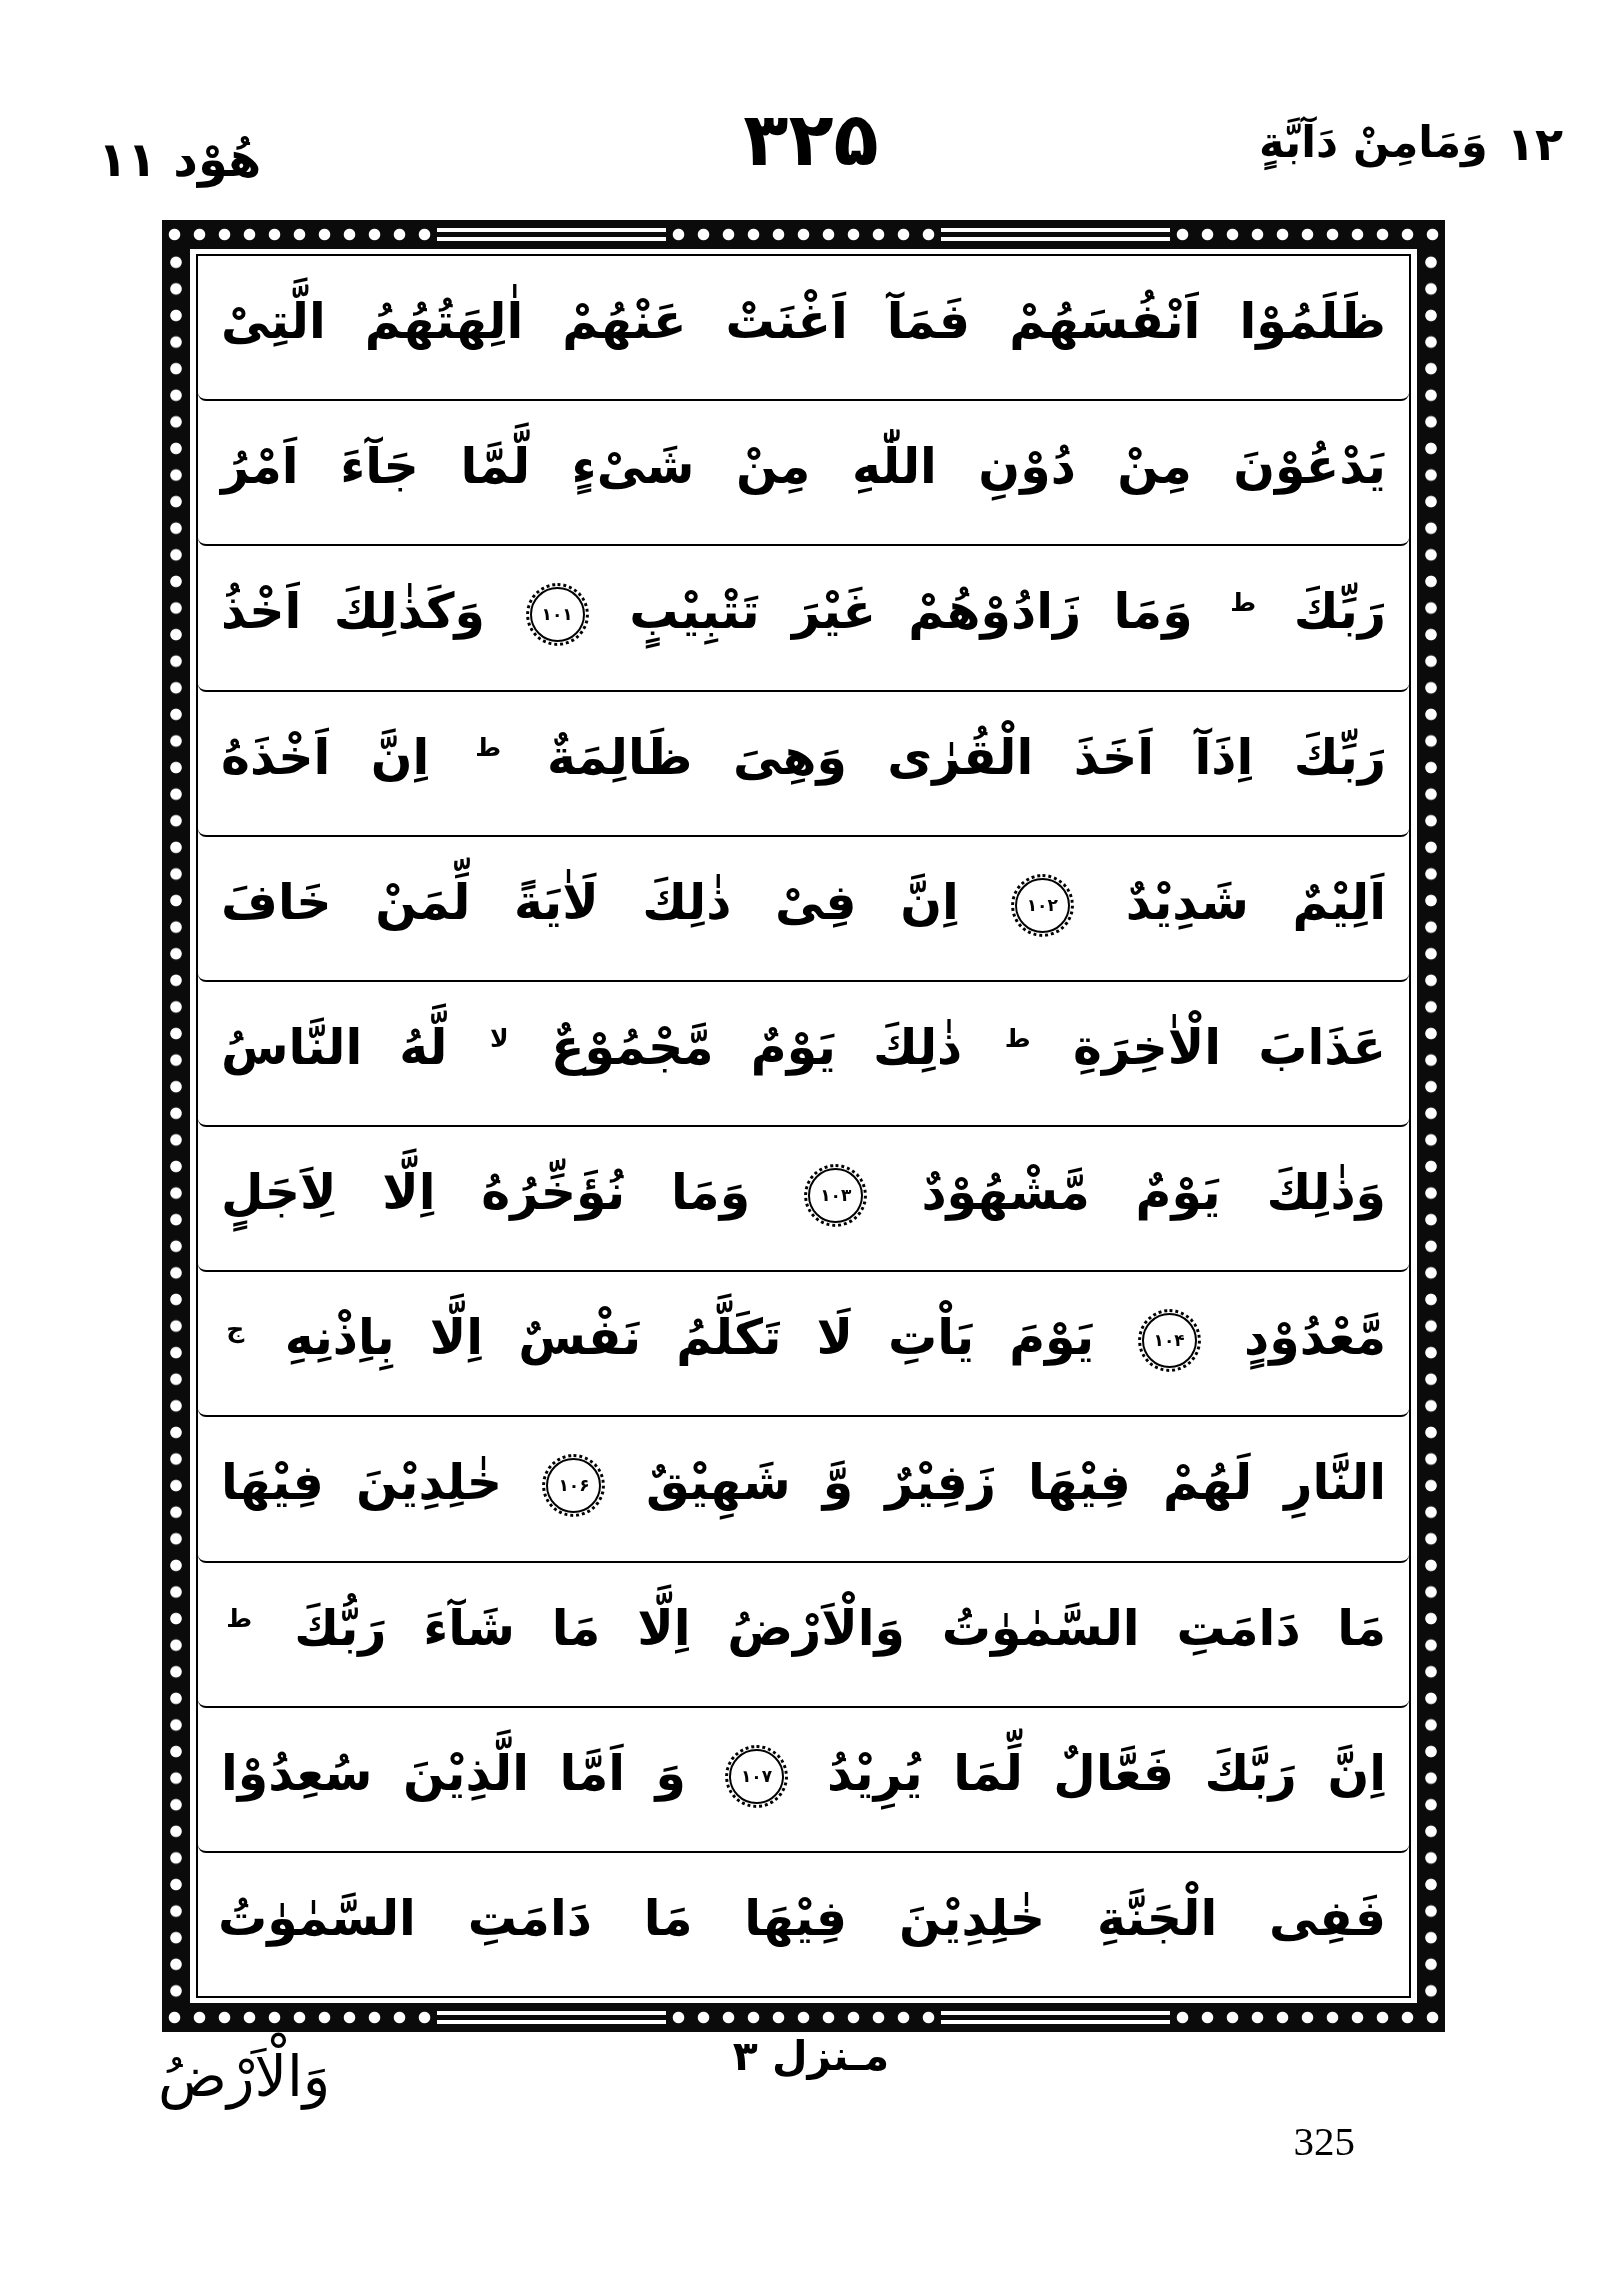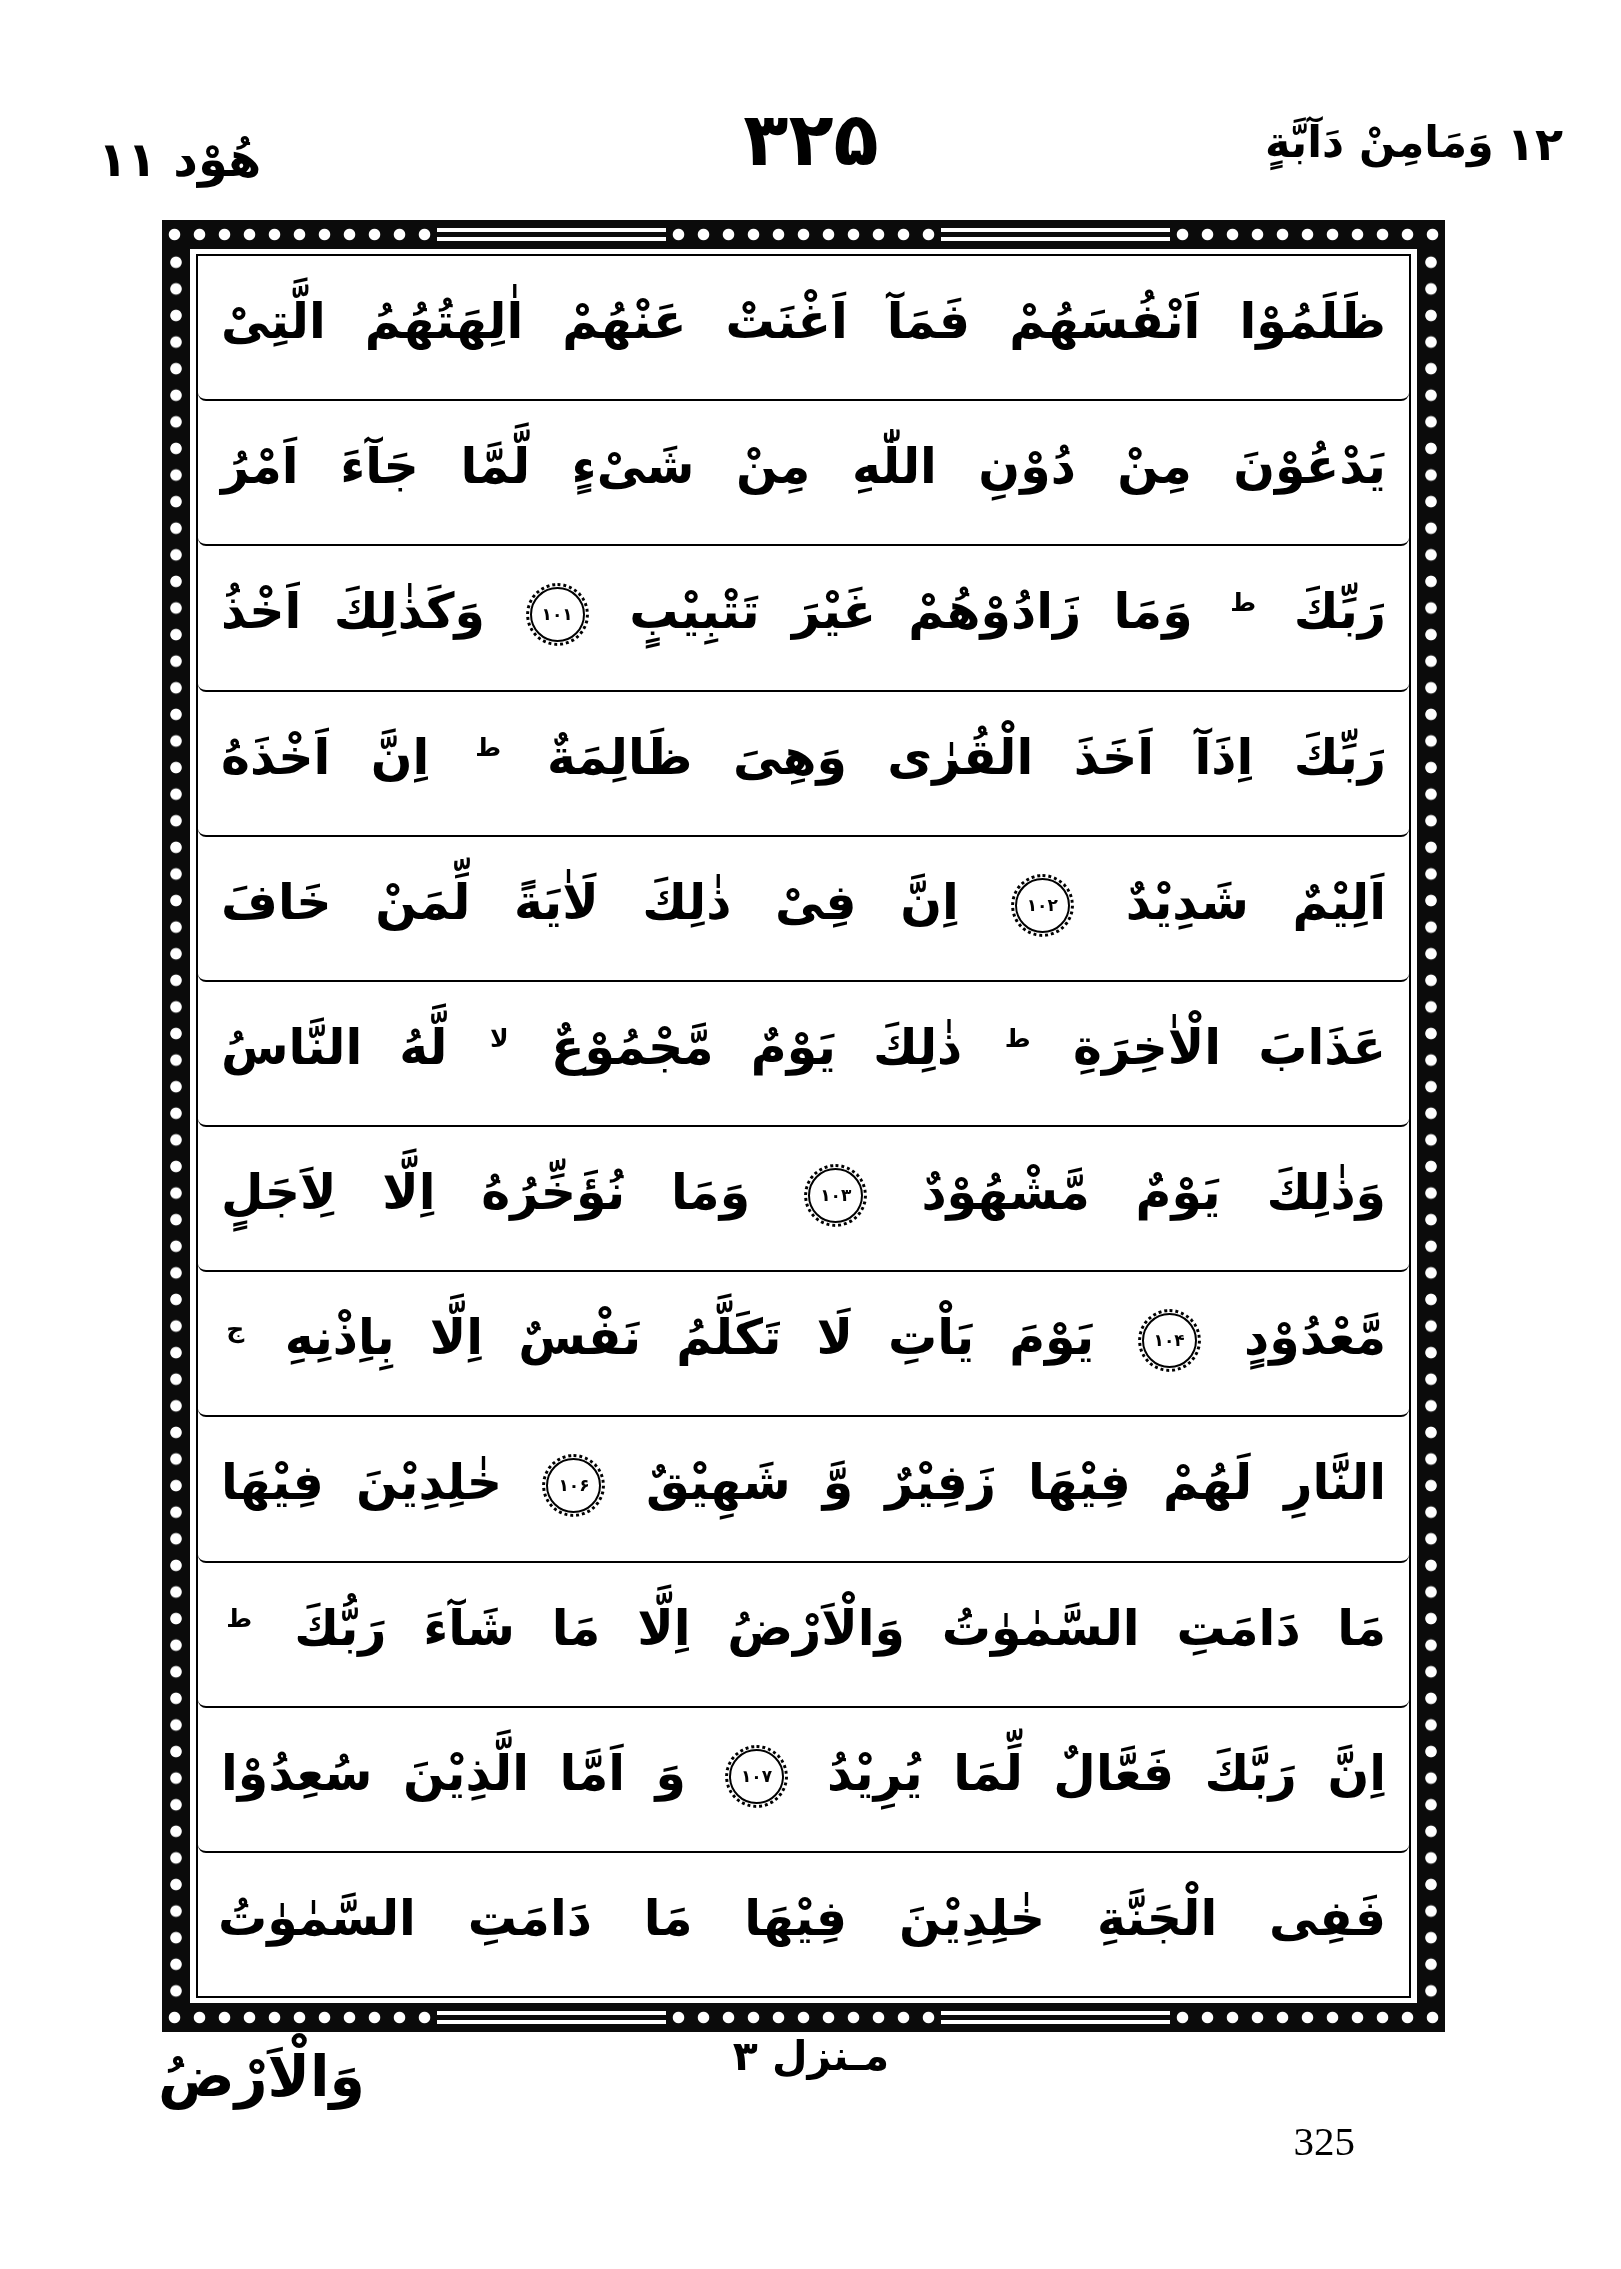--- a/index.html
+++ b/index.html
@@ -10,21 +10,21 @@
   
   .hdr-left{
     position:absolute;left:98px;top:131px;font-size:48px;font-weight:bold;
     direction:rtl;letter-spacing:1.8px;
   }
   .hdr-center{
     position:absolute;left:50%;top:96px;transform:translateX(-50%);
     font-size:74px;font-weight:bold;direction:rtl;
   }
   .hdr-right{
-    position:absolute;right:59px;top:117px;display:flex;align-items:flex-start;gap:13px;
+    position:absolute;right:59px;top:117px;display:flex;align-items:flex-start;gap:19px;
     font-size:43px;font-weight:bold;
   }
   .hdr-right .num{font-size:46px;}
   
   .frame{position:absolute;left:162px;top:220px;width:1283px;height:1812px;}
   .band{position:absolute;background:#0b0b0b;}
   .band-top{top:0;left:0;right:0;height:29px;display:flex;}
   .band-bottom{bottom:0;left:0;right:0;height:29px;display:flex;}
   .band-left{left:0;top:29px;bottom:29px;width:28px;
     background-image:radial-gradient(circle,#fff 0 5.3px,transparent 6.2px);
@@ -57,21 +57,21 @@
     width:51px;height:51px;border:2.7px solid #000;border-radius:50%;
     outline:3.5px dotted #000;outline-offset:1.8px;
     font-size:17px;font-weight:bold;line-height:1;vertical-align:middle;
     margin:0 12.4px;
   }
   .pause{
     font-size:25px;vertical-align:super;line-height:1;margin:0 5.3px;font-weight:bold;
   }
   
   .ftr-catchword{
-    position:absolute;left:158px;top:2043px;font-size:57px;font-weight:bold;direction:rtl;
+    position:absolute;left:158px;top:2043px;font-size:57px;font-weight:normal;direction:rtl;
   }
   .ftr-manzil{
     position:absolute;left:50%;top:2032px;transform:translateX(-50%);
     font-size:41px;font-weight:bold;direction:rtl;
   }
   .ftr-pagenum{
     position:absolute;right:267px;top:2117px;font-size:41px;
     font-family:"Liberation Serif",serif;
   }
 </style>

